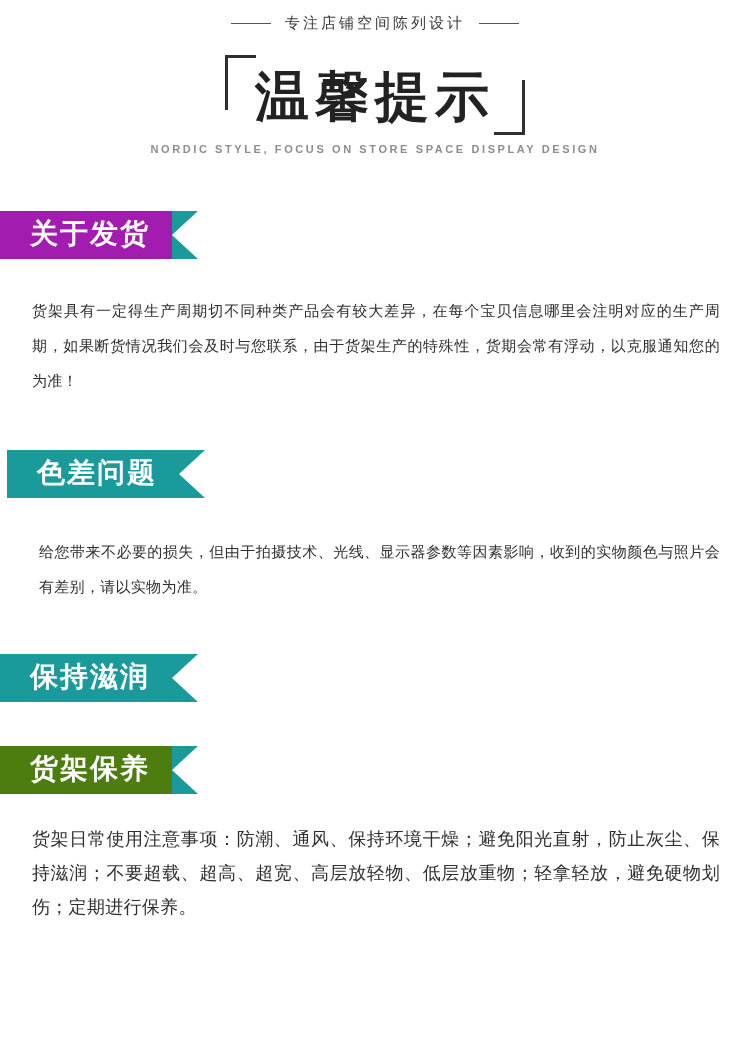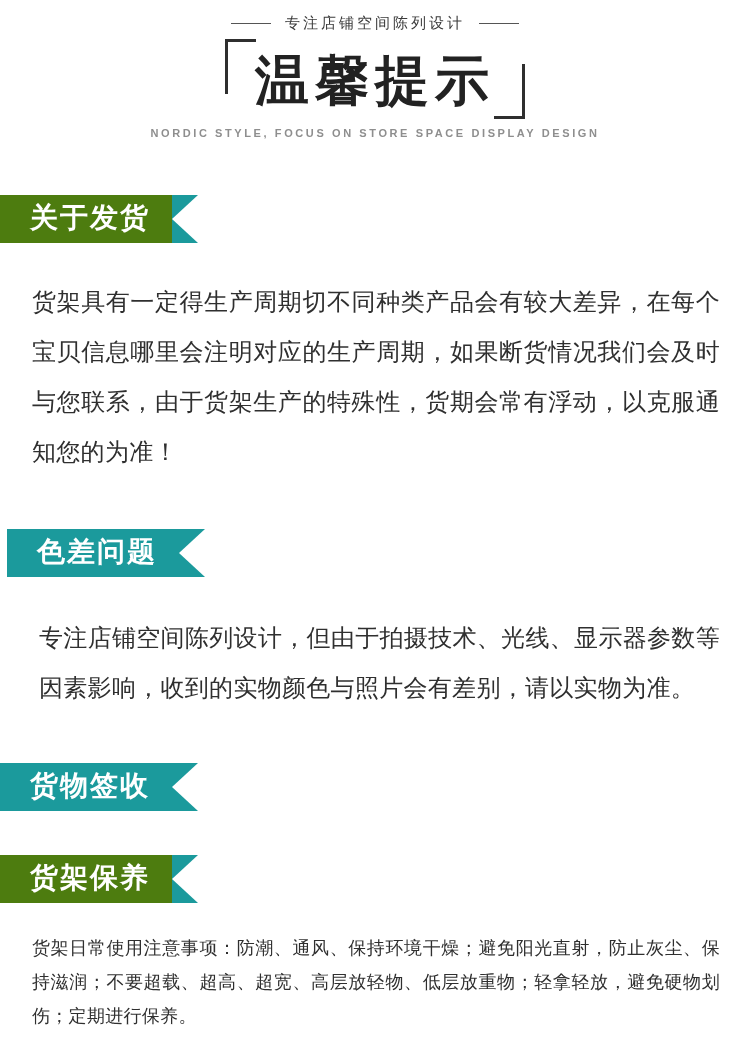--- a/index.html
+++ b/index.html
@@ -40,20 +40,21 @@
   .header-kicker .rule {
     display: block;
     width: 40px;
     height: 1px;
     background: #555;
   }
   .title-wrap {
     position: relative;
     display: inline-block;
     padding: 4px 30px 2px 30px;
+    margin-top: 16px;
   }
   .title-wrap .corner {
     position: absolute;
     width: 28px;
     height: 52px;
     border-color: #2f2f2f;
     border-style: solid;
     border-width: 0;
   }
   .title-wrap .corner.tl {
@@ -121,22 +122,22 @@
     position: absolute;
     left: 0;
     top: 0;
     padding: 6px 22px 8px 30px;
     line-height: 34px;
     height: 48px;
     box-sizing: border-box;
   }
 
   .body-text {
-    font-size: 24px;
-    line-height: 50px;
+    font-size: 15px;
+    line-height: 35px;
     color: #2f2f2f;
     padding: 0 30px 0 32px;
     text-align: justify;
     letter-spacing: 0.3px;
   }
 
   .s1-text { margin-top: 34px; }
   .s2-text { margin-top: 36px; }
   .s3-text { margin-top: 40px; }
   .s4-text { margin-top: 28px; font-size: 18px; line-height: 34px;}
@@ -161,35 +162,35 @@
       <span class="corner br"></span>
       <h1 class="main-title">温馨提示</h1>
     </div>
     <div class="header-sub">NORDIC STYLE, FOCUS ON STORE SPACE DISPLAY DESIGN</div>
   </div>
 
   <div class="sections">
 
     <div class="section">
       <div class="ribbon-row">
-        <div class="ribbon" style="background: #4d7c0f;">关于发货</div>
+        <div class="ribbon" style="background: #a21caf;">关于发货</div>
       </div>
       <div class="body-text s1-text">货架具有一定得生产周期切不同种类产品会有较大差异，在每个宝贝信息哪里会注明对应的生产周期，如果断货情况我们会及时与您联系，由于货架生产的特殊性，货期会常有浮动，以克服通知您的为准！</div>
     </div>
 
     <div class="section sec-spacing-1">
       <div class="ribbon-row">
         <div class="ribbon" style="background: rgb(27, 154, 156);">色差问题</div>
       </div>
-      <div class="body-text s2-text">专注店铺空间陈列设计，但由于拍摄技术、光线、显示器参数等因素影响，收到的实物颜色与照片会有差别，请以实物为准。</div>
+      <div class="body-text s2-text">给您带来不必要的损失，但由于拍摄技术、光线、显示器参数等因素影响，收到的实物颜色与照片会有差别，请以实物为准。</div>
     </div>
 
     <div class="section sec-spacing-2">
       <div class="ribbon-row">
-        <div class="ribbon" style="background: rgb(27, 154, 156);">货物签收</div>
+        <div class="ribbon" style="background: rgb(27, 154, 156);">保持滋润</div>
       </div>
     </div>
 
     <div class="section sec-spacing-3">
       <div class="ribbon-row">
         <div class="ribbon" style="background: #4d7c0f;">货架保养</div>
       </div>
       <div class="body-text s4-text">货架日常使用注意事项：防潮、通风、保持环境干燥；避免阳光直射，防止灰尘、保持滋润；不要超载、超高、超宽、高层放轻物、低层放重物；轻拿轻放，避免硬物划伤；定期进行保养。</div>
     </div>
 

